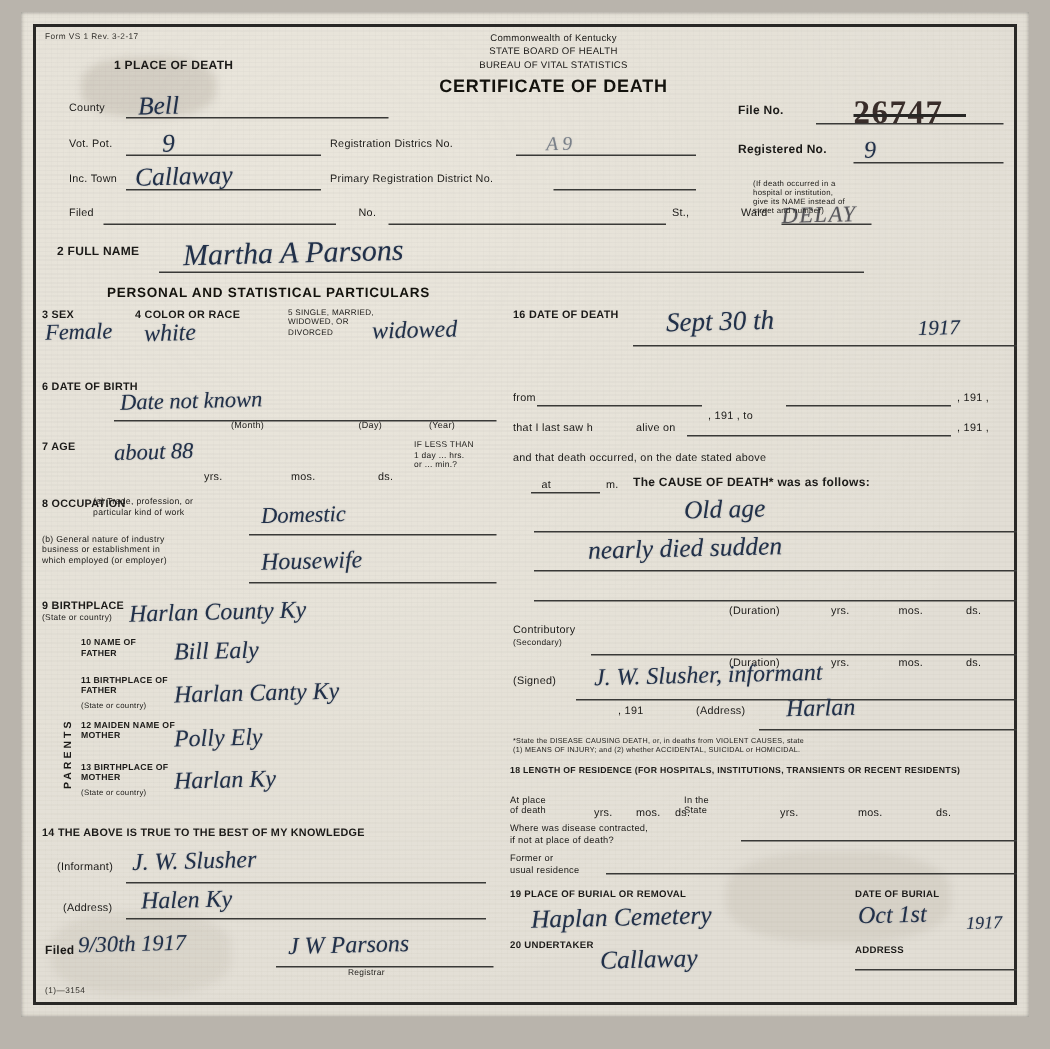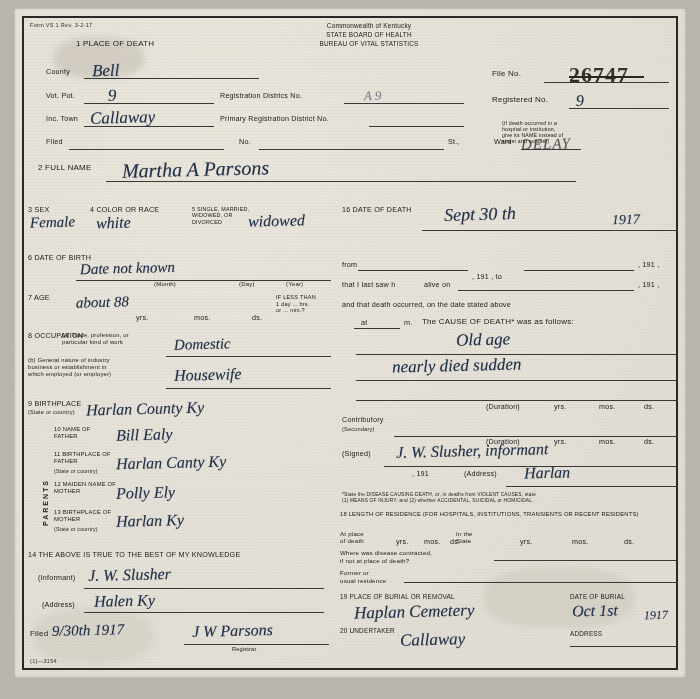--- a/index.html
+++ b/index.html
@@ -36,21 +36,21 @@
   .vl{width:1px;top:0;bottom:0;}
   .lbl{
     position:absolute;
     font-size:7.2px;
     letter-spacing:.2px;
     color:#1d1c1a;
     font-family:"Liberation Sans", sans-serif;
     line-height:1.12;
     white-space:pre-line;
   }
-  .lbl.b{font-weight:normal;}
+  .lbl.b{font-weight:bold;}
   .cap{
     position:absolute;
     font-size:8.4px;font-weight:bold;letter-spacing:.5px;
     font-family:"Liberation Sans", sans-serif;
     color:#15140f;text-align:center;
   }
   .hw{
     position:absolute;
     font-family:"Liberation Serif", serif;
     font-style:italic;
@@ -94,20 +94,21 @@
   <div class="smear" style="left:470px;top:560px;width:150px;height:60px;opacity:.6;"></div>
   <div class="smear" style="left:20px;top:600px;width:120px;height:55px;opacity:.5;"></div>
 
   <div class="frame">
 
     <div class="tinytop" style="left:6px;top:4px;">Form VS 1 Rev. 3-2-17</div>
 
     <div class="lbl" style="left:250px;top:4px;width:190px;text-align:center;font-size:6.4px;">Commonwealth of Kentucky</div>
     <div class="lbl" style="left:250px;top:13px;width:190px;text-align:center;font-size:6.4px;">STATE BOARD OF HEALTH</div>
     <div class="lbl" style="left:250px;top:22px;width:190px;text-align:center;font-size:6.4px;">BUREAU OF VITAL STATISTICS</div>
+    <div class="cap" style="left:240px;top:32px;width:210px;font-size:12px;">CERTIFICATE OF DEATH</div>
 
     <div class="lbl b" style="left:52px;top:22px;font-size:8px;">1 PLACE OF DEATH</div>
 
     <div class="lbl" style="left:22px;top:50px;">County</div>
     <div class="und" style="position:absolute;left:60px;top:60px;width:175px;"></div>
     <div class="hw" style="left:68px;top:43px;font-size:17px;">Bell</div>
 
     <div class="lbl" style="left:22px;top:74px;">Vot. Pot.</div>
     <div class="und" style="position:absolute;left:60px;top:85px;width:130px;"></div>
     <div class="hw" style="left:84px;top:68px;font-size:17px;">9</div>
@@ -145,20 +146,21 @@
     <div class="lbl b" style="left:468px;top:78px;font-size:8px;">Registered No.</div>
     <div class="und" style="position:absolute;left:545px;top:90px;width:100px;"></div>
     <div class="hw" style="left:552px;top:74px;font-size:16px;">9</div>
 
     <div class="hl" style="top:140px;"></div>
     <div class="lbl b" style="left:14px;top:146px;font-size:8px;">2 FULL NAME</div>
     <div class="und" style="position:absolute;left:82px;top:163px;width:470px;"></div>
     <div class="hw" style="left:98px;top:140px;font-size:20px;">Martha A Parsons</div>
 
     <div class="hl" style="top:168px;height:2px;"></div>
+    <div class="cap" style="left:0px;top:172px;width:310px;font-size:9px;">PERSONAL AND STATISTICAL PARTICULARS</div>
     <div class="hl" style="top:184px;height:2px;"></div>
 
     <div class="vl" style="left:312px;top:168px;bottom:0;width:2px;"></div>
 
     <div class="lbl b" style="left:4px;top:188px;">3 SEX</div>
     <div class="vl" style="left:62px;top:186px;height:46px;"></div>
     <div class="lbl b" style="left:66px;top:188px;">4 COLOR OR RACE</div>
     <div class="vl" style="left:164px;top:186px;height:46px;"></div>
     <div class="lbl" style="left:168px;top:188px;font-size:5.4px;width:60px;line-height:1.18;">5 SINGLE, MARRIED, WIDOWED, OR DIVORCED</div>
     <div class="hw" style="left:6px;top:196px;font-size:15px;">Female</div>

